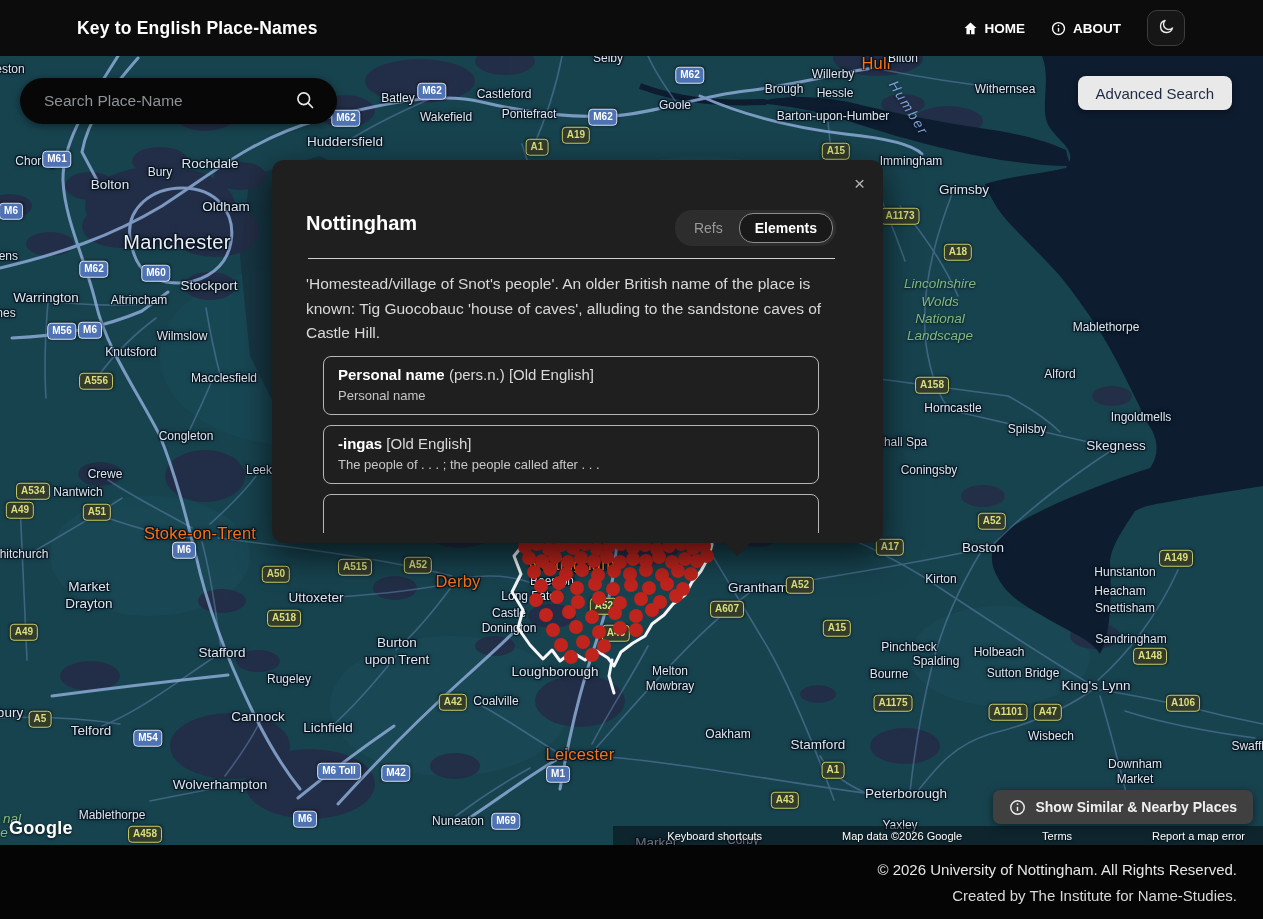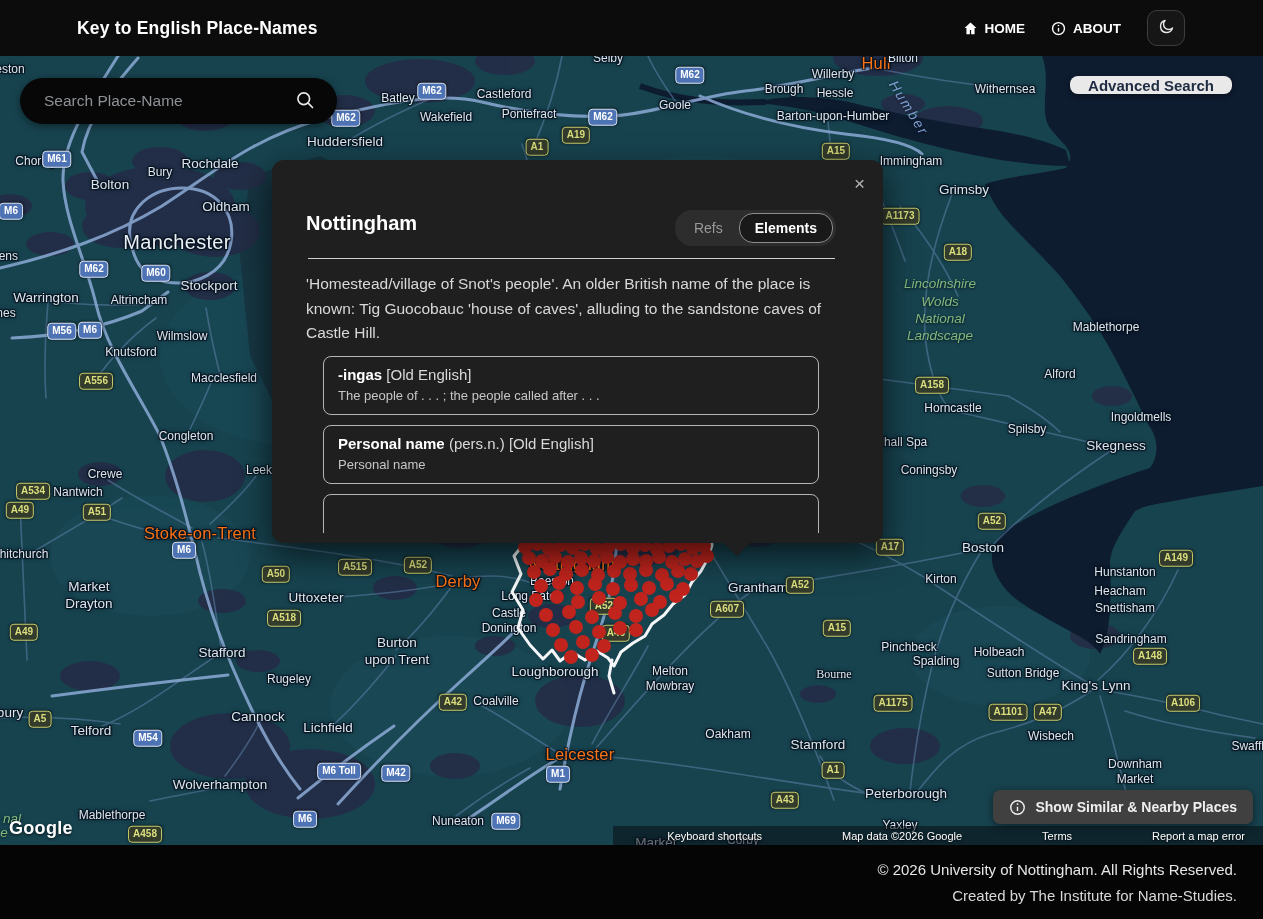--- a/index.html
+++ b/index.html
@@ -39,22 +39,22 @@
 
   
   #search-pill{position:absolute;left:20px;top:78px;width:317px;height:46px;background:#070707;border-radius:23px;
                z-index:20;display:flex;align-items:center;box-shadow:0 2px 8px rgba(0,0,0,.45);}
   #search-input{flex:1;background:transparent;border:none;outline:none;color:#cfd3d8;font-size:15.5px;
                 padding:0 0 0 24px;font-family:"Liberation Sans",sans-serif;}
   #search-input::placeholder{color:#8d9297;}
   #search-icon-btn{background:none;border:none;padding:0 22px 0 8px;cursor:pointer;display:flex;align-items:center;}
 
   
-  #advanced-search{position:absolute;right:31px;top:76px;height:18px;padding:0 18px;background:#e9e9e9;
-                   border:none;border-radius:8px;color:#1f2b42;font-size:15px;font-weight:700;z-index:20;
+  #advanced-search{position:absolute;right:31px;top:76px;height:34px;padding:0 18px;background:#e9e9e9;
+                   border:none;border-radius:8px;color:#1f2b42;font-size:15px;font-weight:400;z-index:20;
                    cursor:pointer;box-shadow:0 2px 6px rgba(0,0,0,.4);}
 
   
   #modal{position:absolute;left:272px;top:160px;width:611px;height:383px;background:#1f1f1f;border-radius:12px;
          z-index:25;box-shadow:0 12px 34px rgba(0,0,0,.65);}
   #modal-tail{position:absolute;left:455px;bottom:-9px;width:20px;height:20px;background:#1f1f1f;transform:rotate(45deg);}
   #modal-close{position:absolute;right:14px;top:10px;background:none;border:none;color:#b3b3b3;font-size:19px;
                cursor:pointer;line-height:1;padding:4px;}
   #modal-title{position:absolute;left:34px;top:52px;color:#fff;font-size:20px;font-weight:700;}
   #modal-tabs{position:absolute;right:47px;top:50px;background:#2d2d2d;border-radius:17px;display:flex;
@@ -316,21 +316,21 @@
         <div class="city s-md" style="left: 983px; top: 492px;">Boston</div>
         <div class="city s-sm" style="left: 941px; top: 524px;">Kirton</div>
         <div class="city s-md" style="left: 758px; top: 532px;">Grantham</div>
         <div class="city s-sm" style="left: 1125px; top: 517px;">Hunstanton</div>
         <div class="city s-sm" style="left: 1120px; top: 536px;">Heacham</div>
         <div class="city s-sm" style="left: 1125px; top: 553px;">Snettisham</div>
         <div class="city s-sm" style="left: 1131px; top: 584px;">Sandringham</div>
         <div class="city s-sm" style="left: 909px; top: 592px;">Pinchbeck</div>
         <div class="city s-sm" style="left: 936px; top: 606px;">Spalding</div>
         <div class="city s-sm" style="left: 999px; top: 597px;">Holbeach</div>
-        <div class="city s-sm" style="left: 834px; top: 619px; font-family: Liberation Serif, serif;">Bourne</div>
+        <div class="city s-sm" style="left: 889px; top: 619px;">Bourne</div>
         <div class="city s-sm" style="left: 1023px; top: 618px;">Sutton Bridge</div>
         <div class="city s-md" style="left: 1096px; top: 630px;">King's Lynn</div>
         <div class="city s-sm" style="left: 1051px; top: 681px;">Wisbech</div>
         <div class="city s-sm" style="left: 1135px; top: 716px;">Downham
 Market</div>
         <div class="city s-sm" style="left: 1253px; top: 691px;">Swaffha</div>
         <div class="city s-lg" style="left: 572px; top: 509px;">Nottingham</div>
         <div class="city s-sm" style="left: 552px; top: 526px;">Beeston</div>
         <div class="city s-sm" style="left: 532px; top: 541px;">Long Eaton</div>
         <div class="city s-sm" style="left: 509px; top: 565px;">Castle
@@ -513,26 +513,26 @@
     <button id="modal-close">×</button>
     <div id="modal-title">Nottingham</div>
     <div id="modal-tabs">
         <button class="tab">Refs</button>
         <button class="tab active">Elements</button>
       </div>
     <div id="modal-divider"></div>
     <div id="modal-desc">'Homestead/village of Snot's people'. An older British name of the place is known: Tig Guocobauc 'house of caves', alluding to the sandstone caves of Castle Hill.</div>
     <div id="element-cards">
         <div class="element-card">
+          <div class="line1"><b>Personal name</b> (pers.n.) [Old English]</div>
+          <div class="line2">Personal name</div>
+        </div>
+        <div class="element-card">
           <div class="line1"><b>-ingas</b> [Old English]</div>
           <div class="line2">The people of . . . ; the people called after . . .</div>
-        </div>
-        <div class="element-card">
-          <div class="line1"><b>Personal name</b> (pers.n.) [Old English]</div>
-          <div class="line2">Personal name</div>
         </div>
         <div class="element-card"></div>
       </div>
   </div>
 
   <button id="nearby-btn">
     <span style="display:flex;">
       <svg width="17" height="17" viewBox="0 0 24 24" fill="none" stroke="#efefef" stroke-width="2">
           <circle cx="12" cy="12" r="9.5"></circle>
           <line x1="12" y1="11" x2="12" y2="17"></line>

